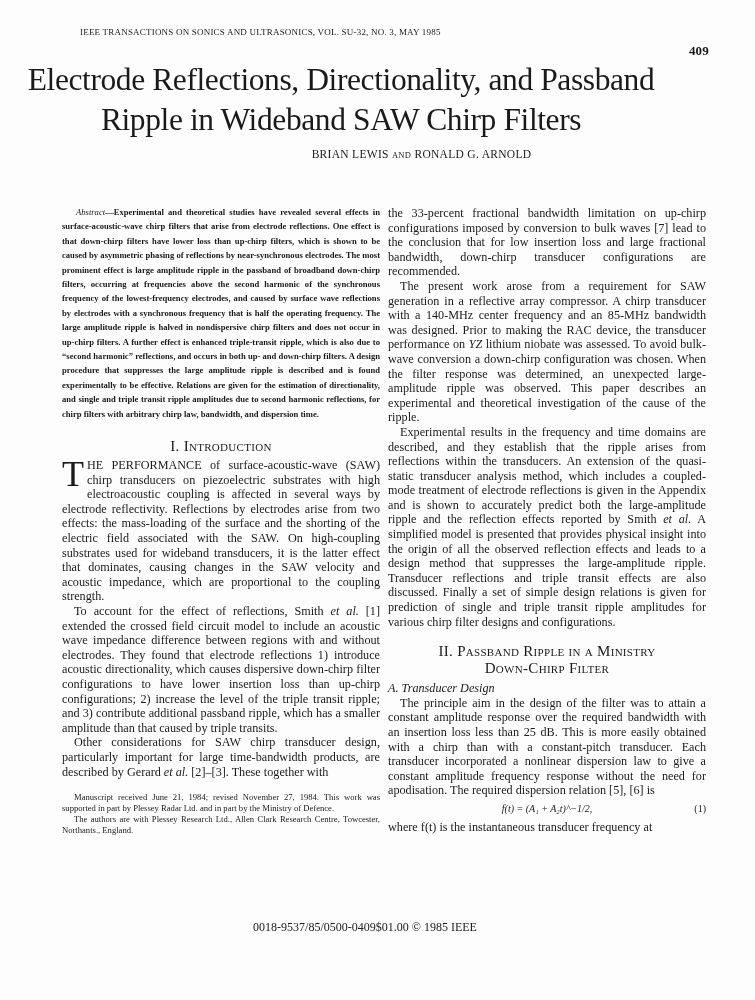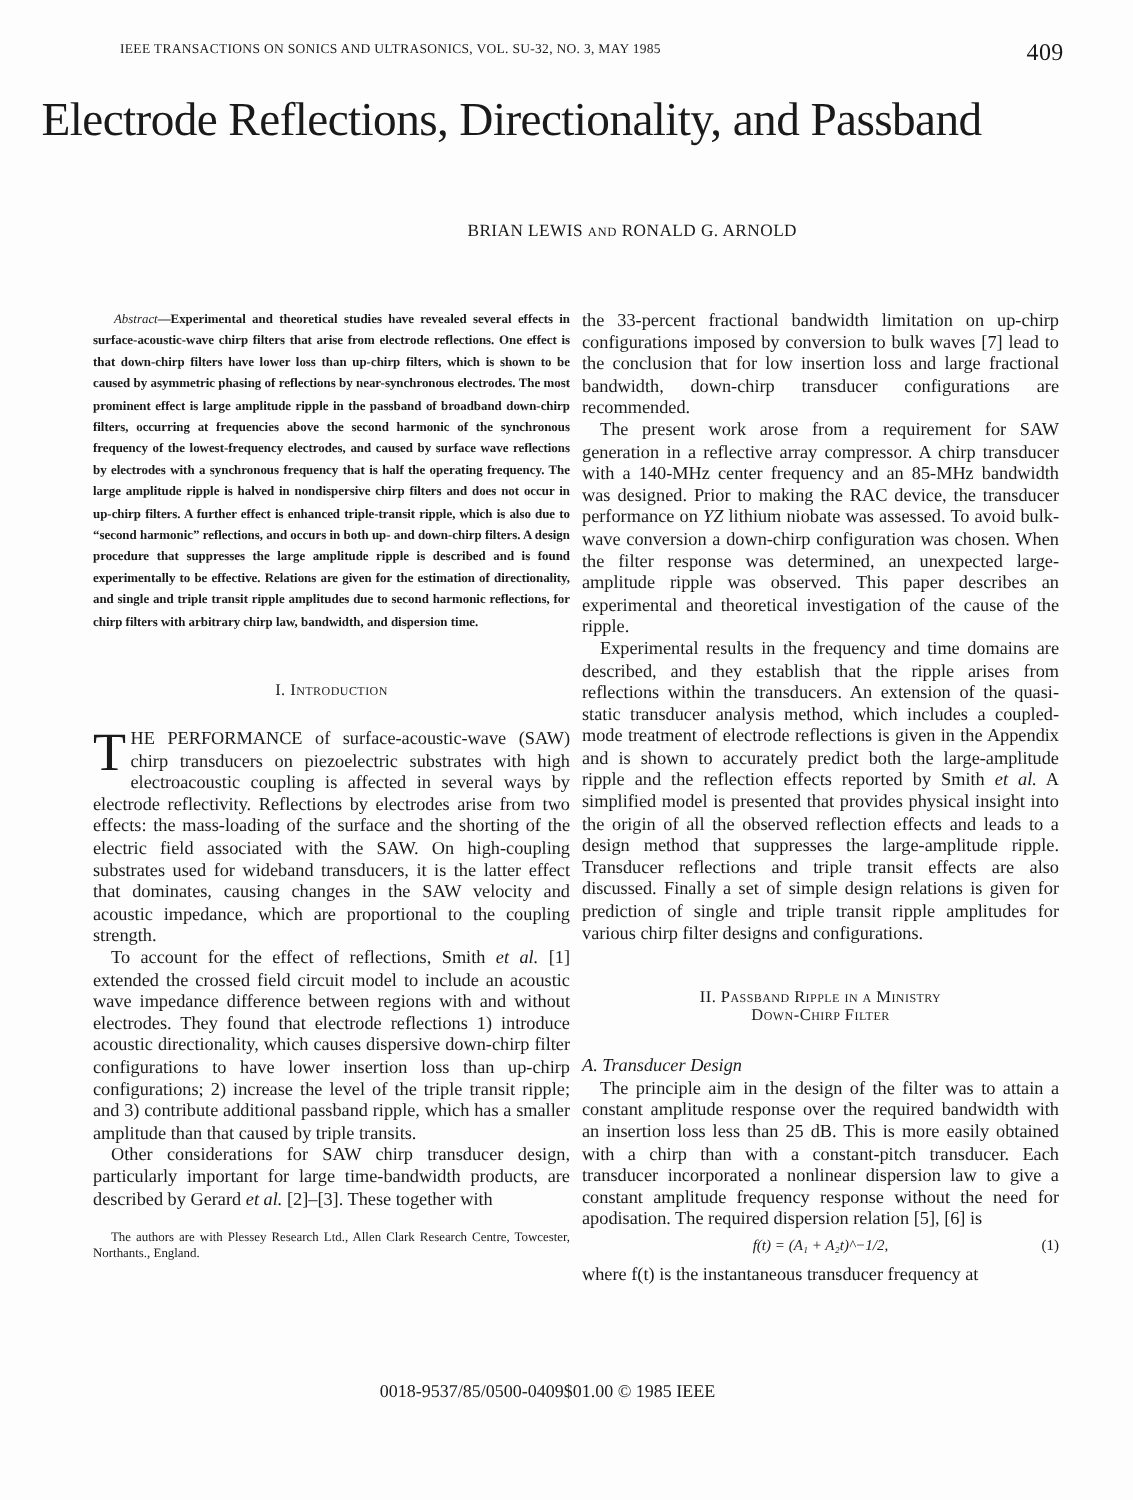--- a/index.html
+++ b/index.html
@@ -1,28 +1,28 @@
 <!DOCTYPE html>
 <html><head>
 <meta charset="utf-8">
 <style>
   html, body { margin:0; padding:0; background:#fdfdfd; }
   body { width:755px; height:1000px; position:relative; overflow:hidden; color:#1a1a1a;
          font-family:"Liberation Serif", "DejaVu Serif", serif; }
   .running-head { position:absolute; top:27px; left:58px; right:46px; font-size:9px; letter-spacing:0.2px;margin-left:22px; }
-  .running-head .pg { position:absolute; right:0; top:0; font-size:16px; }
+  .running-head .pg { position:absolute; right:0; top:16px; font-size:13px;font-weight:bold; }
   .title { position:absolute; top:60px; left:0; width:682px; text-align:center; font-size:31.5px; line-height:40px; letter-spacing:-0.4px; }
   .authors { position:absolute; top:148px; left:0; width:755px; text-align:center; font-size:11.5px; letter-spacing:0.3px;margin-left:44px; }
   .authors .and { font-size:8.5px; }
   .col { position:absolute; width:318px; text-align:justify; }
   .col-left { left:62px; top:205px; }
   .col-right { left:388px; top:206px; }
   .abstract { font-size:8.6px; font-weight:bold; line-height:14.4px; text-indent:14px; margin:0; }
   .abstract .lbl { font-style:italic; font-weight:normal; }
-  .sec-head { text-align:center; font-size:11px; margin:16px; letter-spacing:0.3px; }
+  .sec-head { text-align:center; font-size:15px; margin:0; letter-spacing:0.3px; }
   .sc { font-variant:small-caps; }
   p.body { font-size:12.2px; line-height:14.6px; margin:0; text-indent:12px; }
   p.noind { text-indent:0; }
   .dropcap { float:left; font-size:36px; line-height:28px; margin:2px 3px 0 0; }
   .sub-head { font-style:italic; font-size:12.2px; margin:0; line-height:14.6px; }
   .eq { font-size:10px; position:relative; height:22px; line-height:22px; text-align:center; }
   .eq .num { position:absolute; right:0; top:0; }
   .footnote { font-size:8.6px; line-height:11px; text-indent:12px; margin:0; }
   .footer { position:absolute; top:920px; left:0; width:730px; text-align:center; font-size:12px; }
   i { font-style:italic; }
@@ -30,40 +30,42 @@
 </head>
 <body>
 
 <div class="running-head">
   <span>IEEE TRANSACTIONS ON SONICS AND ULTRASONICS, VOL. SU-32, NO. 3, MAY 1985</span>
   <span class="pg">409</span>
 </div>
 
 <div class="title">
   <div>Electrode Reflections, Directionality, and Passband</div>
+  <div>Ripple in Wideband SAW Chirp Filters</div>
 </div>
 
 <div class="authors">
   <span>BRIAN LEWIS</span>
   <span class="and">AND</span>
   <span>RONALD G. ARNOLD</span>
 </div>
 
 <div class="col col-left">
   <p class="abstract"><span class="lbl">Abstract</span><span>—Experimental and theoretical studies have revealed several effects in surface-acoustic-wave chirp filters that arise from electrode reflections. One effect is that down-chirp filters have lower loss than up-chirp filters, which is shown to be caused by asymmetric phasing of reflections by near-synchronous electrodes. The most prominent effect is large amplitude ripple in the passband of broadband down-chirp filters, occurring at frequencies above the second harmonic of the synchronous frequency of the lowest-frequency electrodes, and caused by surface wave reflections by electrodes with a synchronous frequency that is half the operating frequency. The large amplitude ripple is halved in nondispersive chirp filters and does not occur in up-chirp filters. A further effect is enhanced triple-transit ripple, which is also due to “second harmonic” reflections, and occurs in both up- and down-chirp filters. A design procedure that suppresses the large amplitude ripple is described and is found experimentally to be effective. Relations are given for the estimation of directionality, and single and triple transit ripple amplitudes due to second harmonic reflections, for chirp filters with arbitrary chirp law, bandwidth, and dispersion time.</span></p>
 
   <div style="height:17px"></div>
   <p class="sec-head sc">I. Introduction</p>
   <div style="height:3px"></div>
 
   <p class="body noind"><span class="dropcap">T</span><span>HE PERFORMANCE of surface-acoustic-wave (SAW) chirp transducers on piezoelectric substrates with high electroacoustic coupling is affected in several ways by electrode reflectivity. Reflections by electrodes arise from two effects: the mass-loading of the surface and the shorting of the electric field associated with the SAW. On high-coupling substrates used for wideband transducers, it is the latter effect that dominates, causing changes in the SAW velocity and acoustic impedance, which are proportional to the coupling strength.</span></p>
   <p class="body"><span>To account for the effect of reflections, Smith </span><i>et al.</i><span> [1] extended the crossed field circuit model to include an acoustic wave impedance difference between regions with and without electrodes. They found that electrode reflections 1) introduce acoustic directionality, which causes dispersive down-chirp filter configurations to have lower insertion loss than up-chirp configurations; 2) increase the level of the triple transit ripple; and 3) contribute additional passband ripple, which has a smaller amplitude than that caused by triple transits.</span></p>
   <p class="body"><span>Other considerations for SAW chirp transducer design, particularly important for large time-bandwidth products, are described by Gerard </span><i>et al.</i><span> [2]–[3]. These together with</span></p>
 
   <div style="height:13px"></div>
+  <p class="footnote">Manuscript received June 21, 1984; revised November 27, 1984. This work was supported in part by Plessey Radar Ltd. and in part by the Ministry of Defence.</p>
   <p class="footnote">The authors are with Plessey Research Ltd., Allen Clark Research Centre, Towcester, Northants., England.</p>
 </div>
 
 <div class="col col-right">
   <p class="body noind">the 33-percent fractional bandwidth limitation on up-chirp configurations imposed by conversion to bulk waves [7] lead to the conclusion that for low insertion loss and large fractional bandwidth, down-chirp transducer configurations are recommended.</p>
   <p class="body"><span>The present work arose from a requirement for SAW generation in a reflective array compressor. A chirp transducer with a 140-MHz center frequency and an 85-MHz bandwidth was designed. Prior to making the RAC device, the transducer performance on </span><i>YZ</i><span> lithium niobate was assessed. To avoid bulk-wave conversion a down-chirp configuration was chosen. When the filter response was determined, an unexpected large-amplitude ripple was observed. This paper describes an experimental and theoretical investigation of the cause of the ripple.</span></p>
   <p class="body"><span>Experimental results in the frequency and time domains are described, and they establish that the ripple arises from reflections within the transducers. An extension of the quasi-static transducer analysis method, which includes a coupled-mode treatment of electrode reflections is given in the Appendix and is shown to accurately predict both the large-amplitude ripple and the reflection effects reported by Smith </span><i>et al.</i><span> A simplified model is presented that provides physical insight into the origin of all the observed reflection effects and leads to a design method that suppresses the large-amplitude ripple. Transducer reflections and triple transit effects are also discussed. Finally a set of simple design relations is given for prediction of single and triple transit ripple amplitudes for various chirp filter designs and configurations.</span></p>
 
   <div style="height:14px"></div>
   <p class="sec-head sc">

